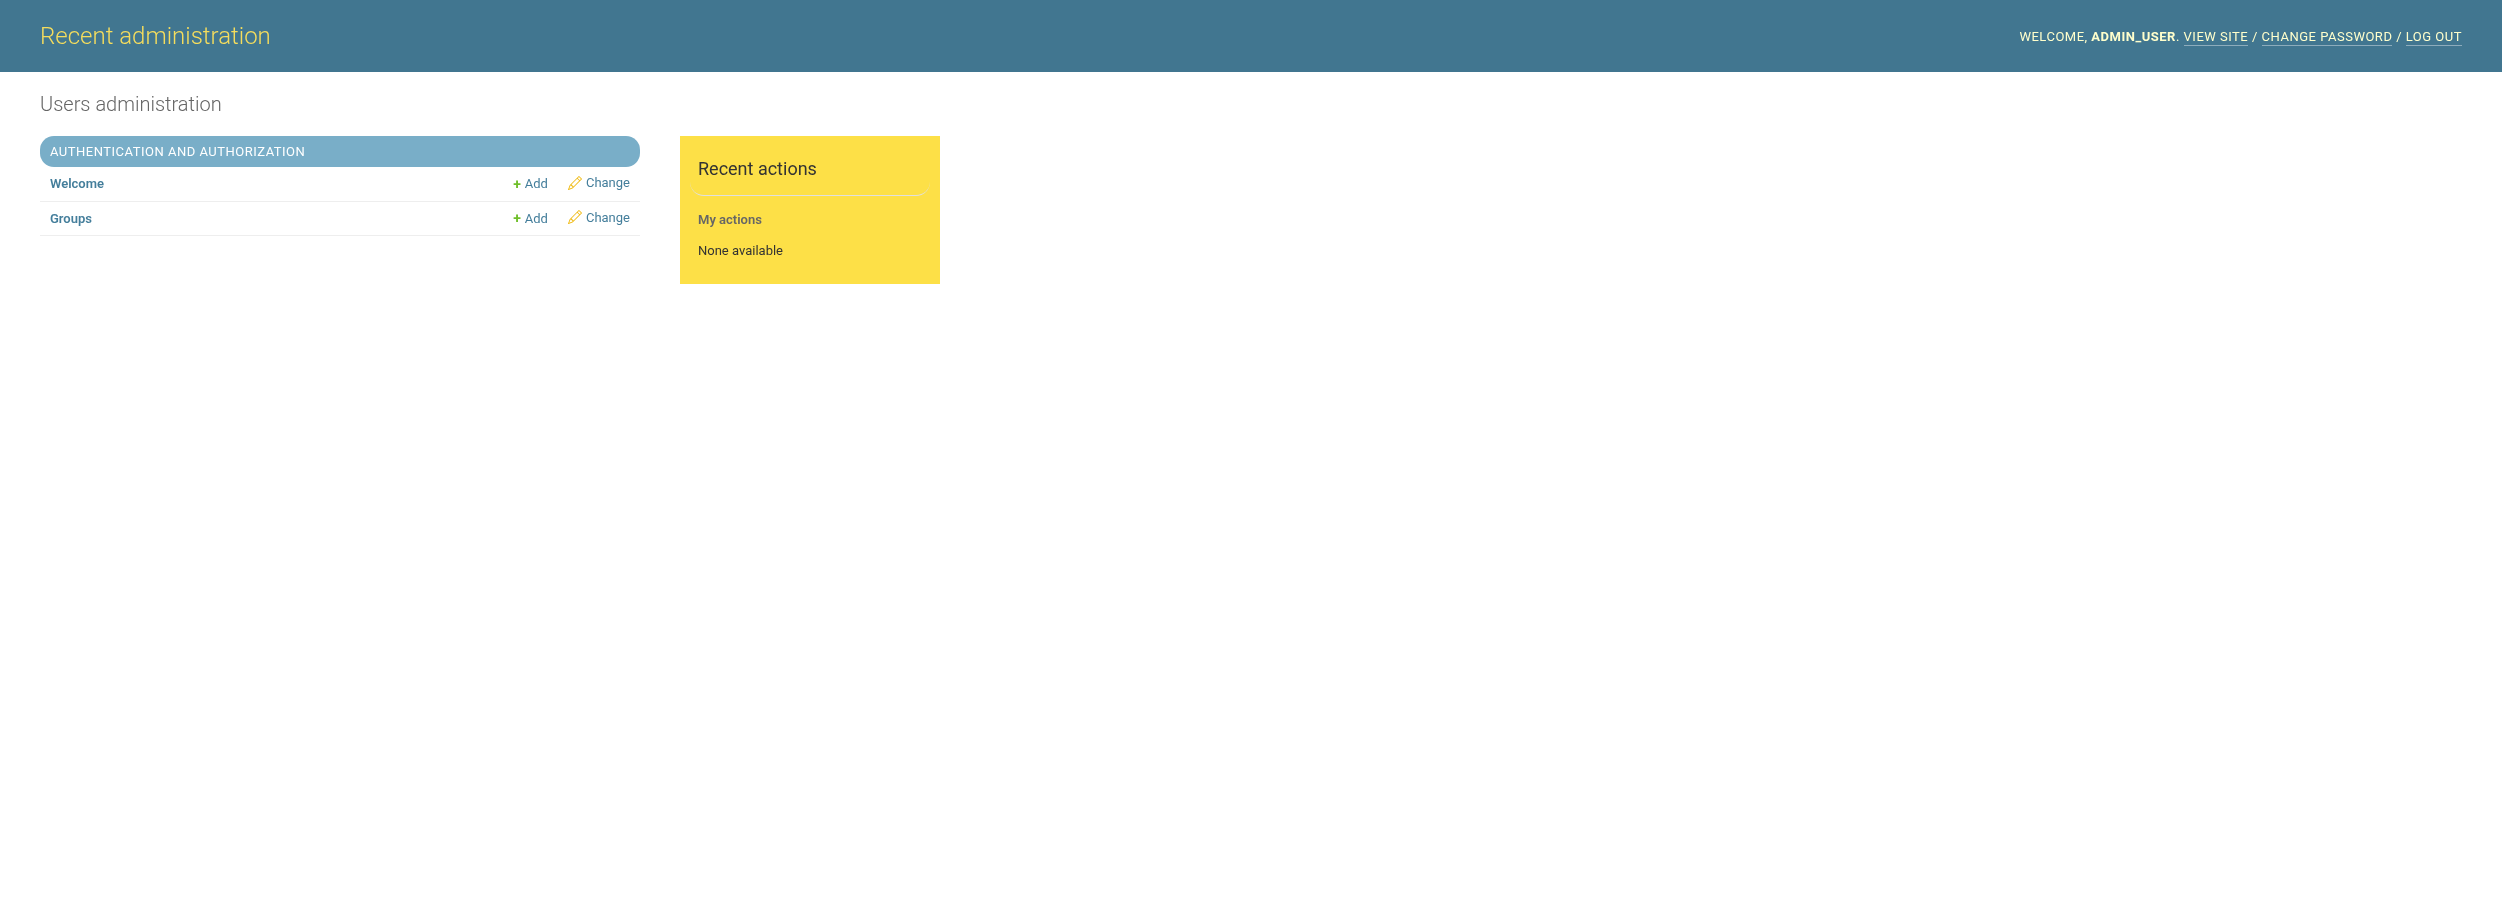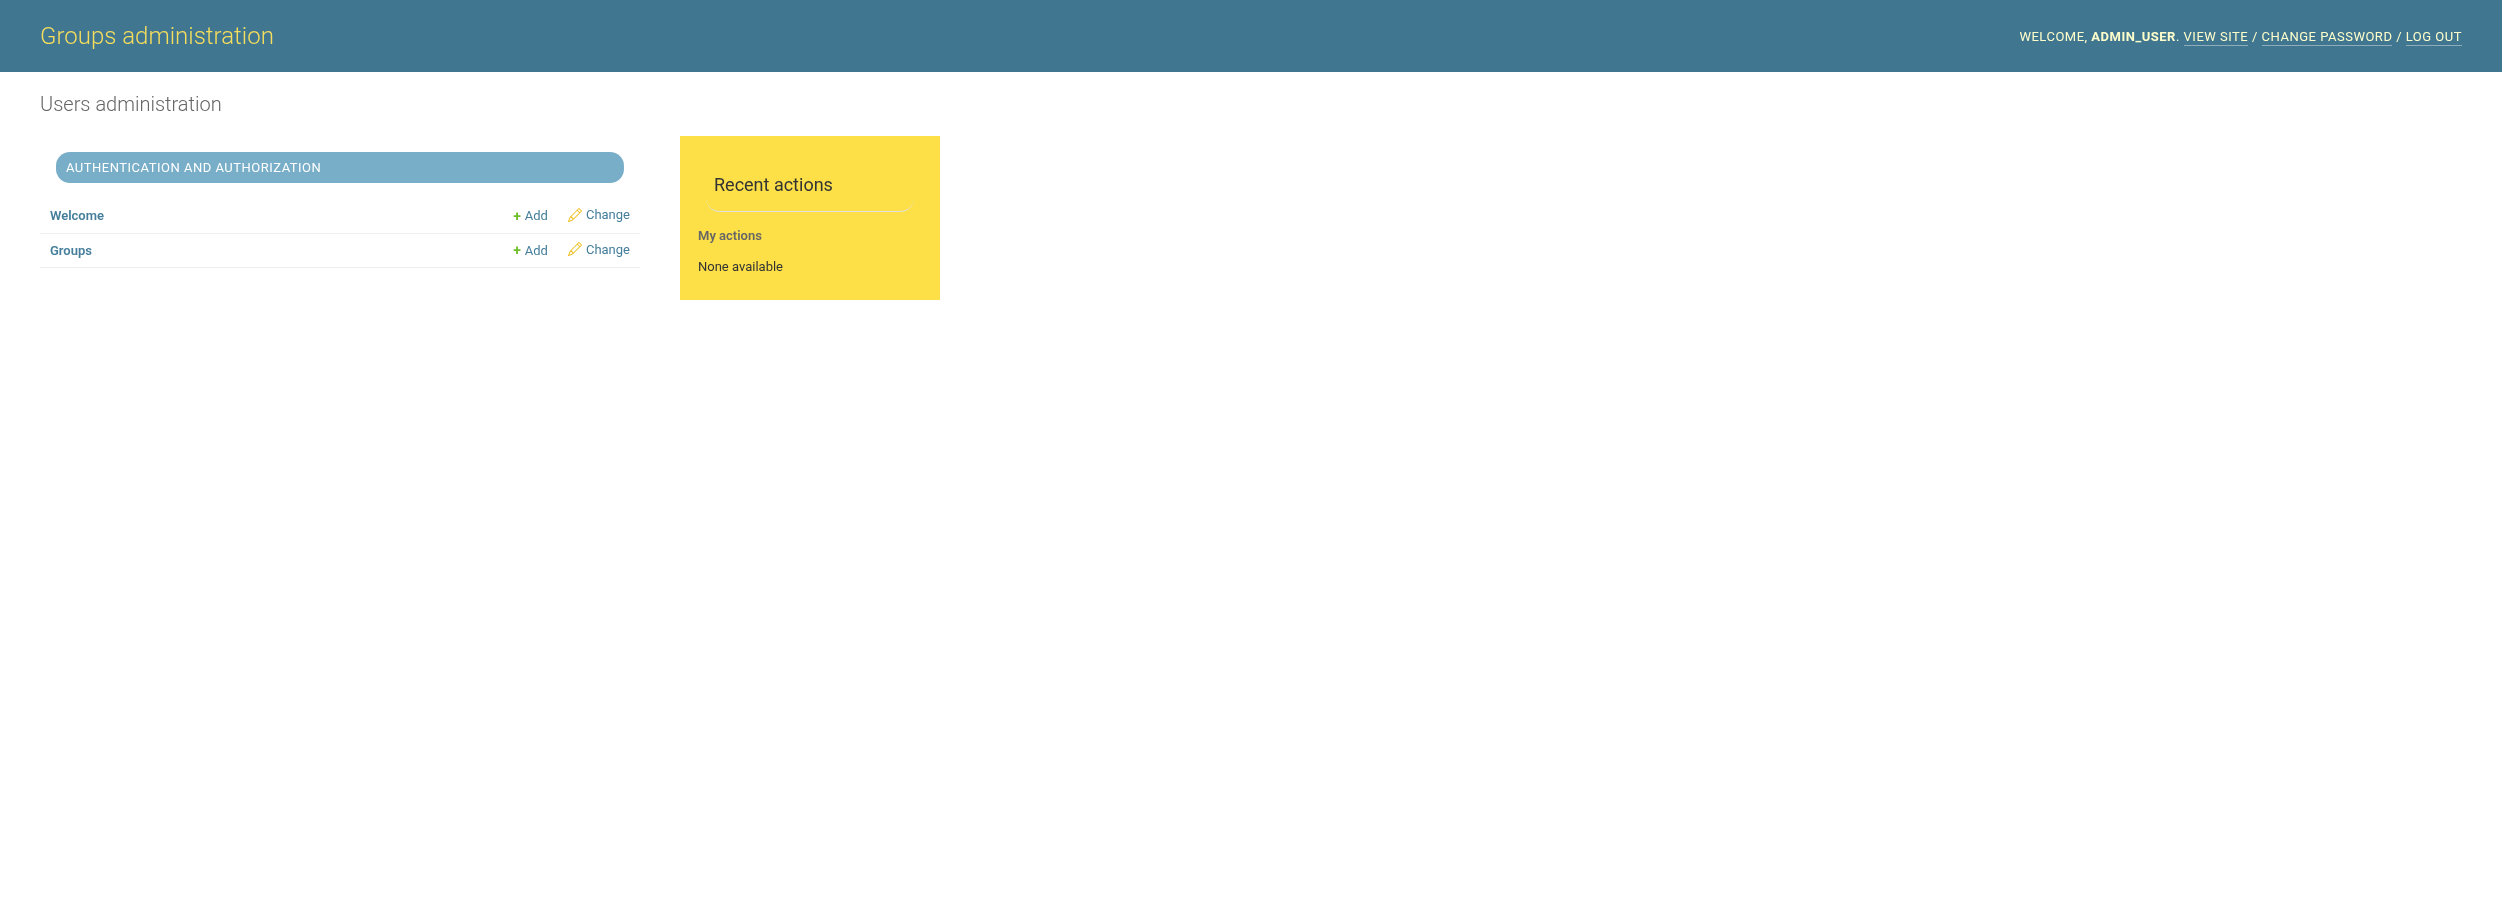--- a/index.html
+++ b/index.html
@@ -77,21 +77,21 @@
     .module caption,
     .module h2 {
       background: #79aec8;
       color: #fff;
       font-size: 13px;
       font-weight: 400;
       text-transform: uppercase;
       letter-spacing: 0.5px;
       padding: 8px 10px;
       text-align: left;
-      margin: 16px;
+      margin: 0;
       border-radius: 14px;
     }
     .module table {
       width: 100%;
       border-collapse: collapse;
     }
     .module tbody tr {
       border-bottom: 1px solid #eee;
     }
     .module tbody th {
@@ -161,21 +161,21 @@
       padding: 8px 8px 16px 8px;
       margin: 0;
     }
   </style>
 </head>
 <body>
 
 <div id="header">
   <div id="branding">
     <h1>
-      <a href="#">Groups administration</a>
+      <a href="#">Recent administration</a>
     </h1>
   </div>
   <div id="user-tools">
     <span>Welcome,</span>
     <strong>ADMIN_USER</strong><span>. </span><a href="#">View site</a><span> / </span><a href="#">Change password</a><span> / </span><a href="#">Log out</a>
   </div>
 </div>
 
 <div id="content">
   <h1>Users administration</h1>

